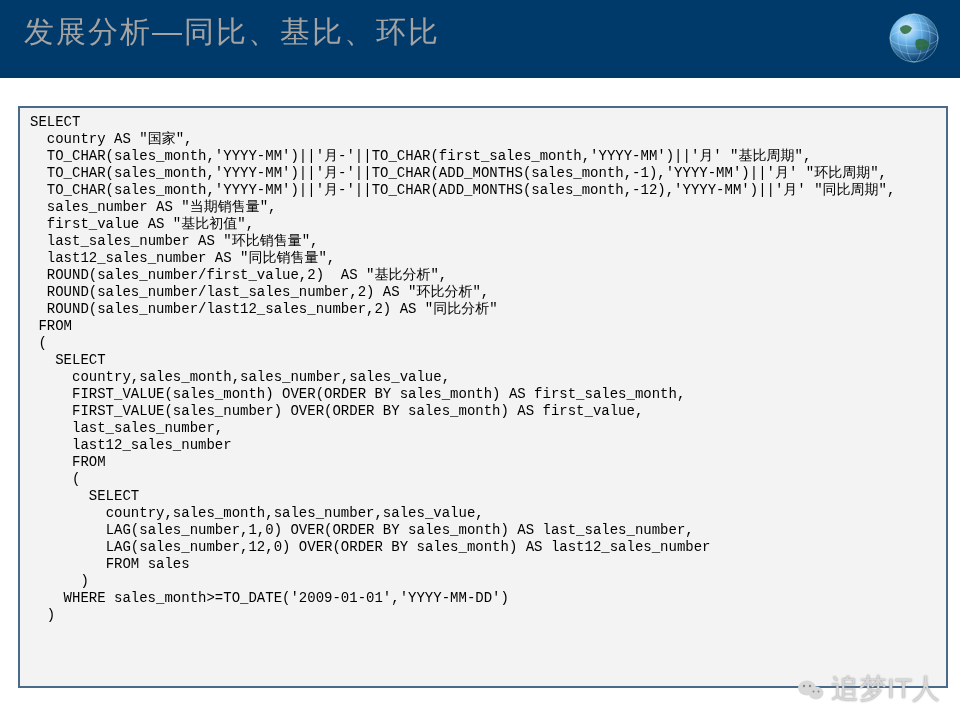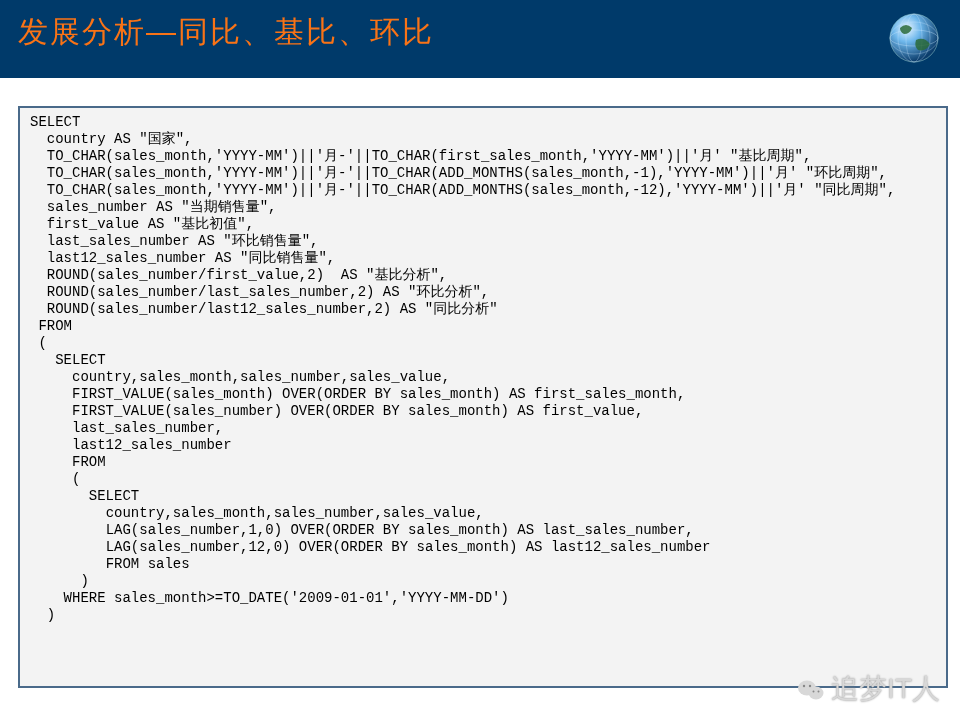--- a/index.html
+++ b/index.html
@@ -7,22 +7,22 @@
     padding: 0;
     width: 960px;
     height: 720px;
     font-family: "Microsoft YaHei", "SimSun", sans-serif;
     background: #ffffff;
     overflow: hidden;
     position: relative;
   }
   .header {
     background: #003a6a;
-    color: #f97316;
-    padding: 12px 18px 18px 18px;
+    color: #a3a3a3;
+    padding: 12px 18px 18px 24px;
     position: relative;
     height: 48px;
   }
   .header-title {
     font-size: 30px;
     font-weight: 500;
     letter-spacing: 2px;
   }
   .globe-icon {
     position: absolute;

